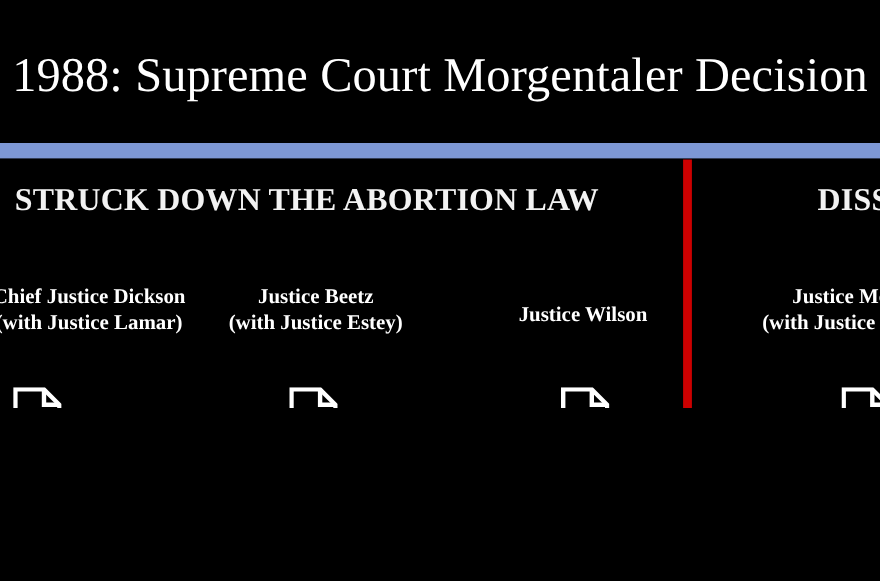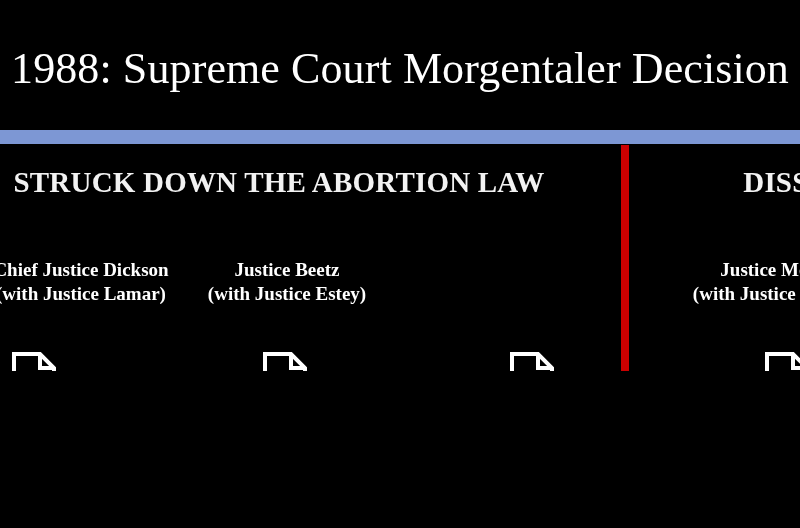--- a/index.html
+++ b/index.html
@@ -176,20 +176,23 @@
     <div class="justice j-dickson">
       <div class="nm-line">Chief Justice Dickson</div>
       <div class="nm-line">(with Justice Lamar)</div>
     </div>
 
     <div class="justice j-beetz">
       <div class="nm-line">Justice Beetz</div>
       <div class="nm-line">(with Justice Estey)</div>
     </div>
 
+    <div class="justice j-wilson single-line">
+      <div class="nm-line">Justice Wilson</div>
+    </div>
 
     <div class="justice j-mcintyre">
       <div class="nm-line">Justice McIntyre</div>
       <div class="nm-line">(with Justice La Forest)</div>
     </div>
 
   </div>
 
   <div class="icons-row">
 

